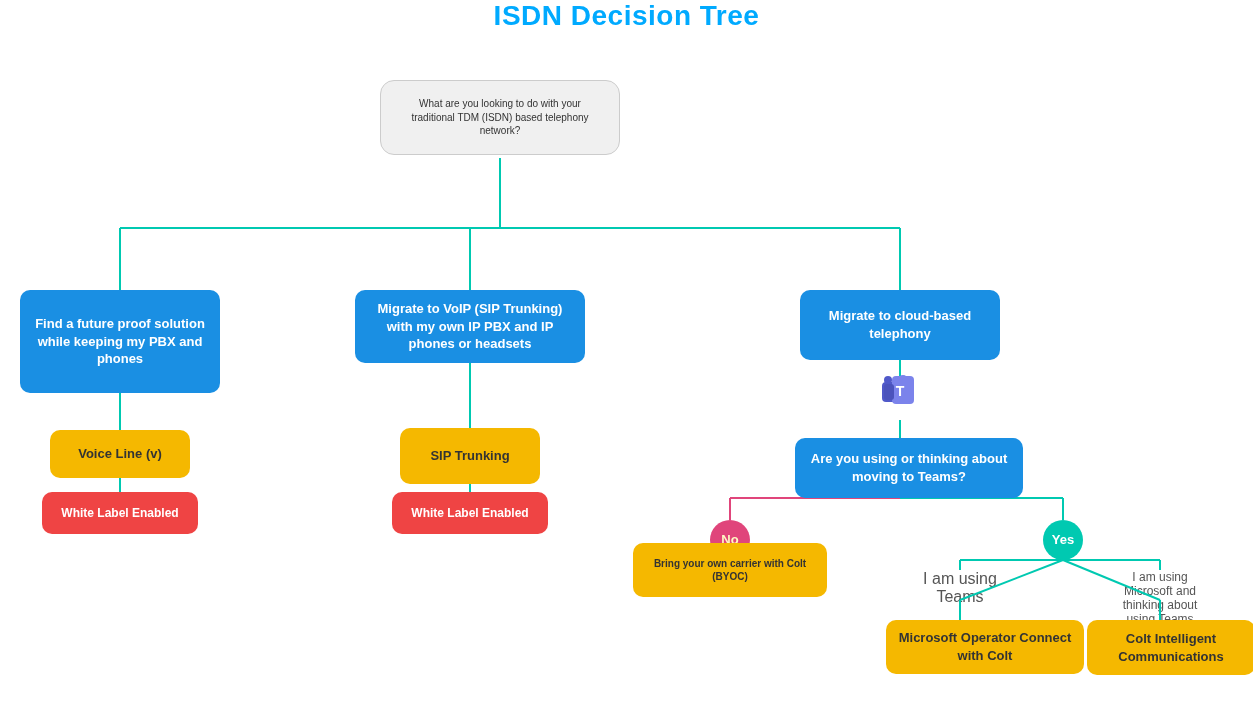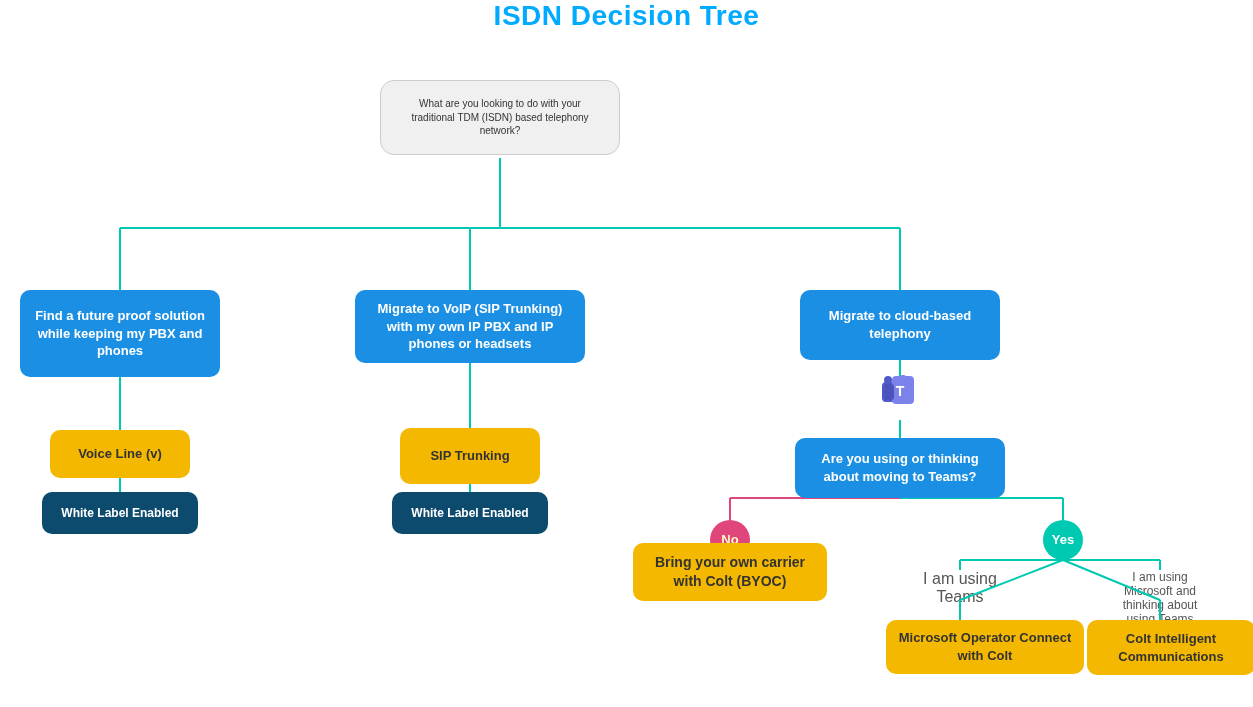--- a/index.html
+++ b/index.html
@@ -48,21 +48,21 @@
       min-height: 75px;
       left: 380px;
       top: 80px;
       padding: 14px 18px;
     }
     .node-blue {
       background: #1a8fe3;
       color: #fff;
     }
     .node-teal {
-      background: #0c4a6e;
+      background: #ef4444;
       color: #fff;
     }
     .node-yellow {
       background: #f5b800;
       color: #333;
     }
     .node-pink-circle {
       background: #e0457b;
       color: #fef9c3;
       border-radius: 50%;
@@ -126,21 +126,21 @@
   <line x1="960" y1="560" x2="960" y2="570" stroke="#00c9b1" stroke-width="2"></line>
   <line x1="1160" y1="560" x2="1160" y2="570" stroke="#00c9b1" stroke-width="2"></line>
 
   <line x1="1063" y1="560" x2="1063" y2="560" stroke="#00c9b1" stroke-width="2"></line>
 </svg>
 
 <div class="node node-root" style="left:380px; top:80px; width:240px;">
   <span>What are you looking to do with your traditional TDM (ISDN) based telephony network?</span>
 </div>
 
-<div class="node node-blue" style="left:20px; top:290px; width:200px; min-height:70px; padding:17px 12px;">
+<div class="node node-blue" style="left:20px; top:290px; width:200px; min-height:70px; padding:25px 12px;">
   <span>Find a future proof solution while keeping my PBX and phones</span>
 </div>
 
 <div class="node node-yellow" style="left:50px; top:430px; width:140px; height:48px;">
   <span>Voice Line (v)</span>
 </div>
 
 <div class="node node-teal" style="left:42px; top:492px; width:156px; height:42px; font-size:12px;">
   <span>White Label Enabled</span>
 </div>
@@ -166,33 +166,33 @@
     <rect x="4" y="14" width="26" height="20" rx="4" fill="#5059C9"></rect>
     <rect x="14" y="8" width="22" height="28" rx="4" fill="#7B83EB"></rect>
     <circle cx="25" cy="12" r="5" fill="#7B83EB"></circle>
     <circle cx="10" cy="12" r="4" fill="#5059C9"></circle>
     <rect x="6" y="16" width="10" height="16" rx="3" fill="#4B53BC"></rect>
     <rect x="16" y="10" width="18" height="24" rx="4" fill="#7B83EB" opacity="0.9"></rect>
     <text x="22" y="28" text-anchor="middle" font-size="14" font-weight="bold" fill="white" font-family="Arial">T</text>
   </svg>
 </div>
 
-<div class="node node-blue" style="left:795px; top:438px; width:210px; min-height:60px; padding:10px 12px;">
+<div class="node node-blue" style="left:795px; top:438px; width:228px; min-height:60px; padding:10px 12px;">
   <span>Are you using or thinking about moving to Teams?</span>
 </div>
 
 <div class="node node-pink-circle" style="left:710px; top:520px;">
   <span>No</span>
 </div>
 
 <div class="node node-teal-circle" style="left:1043px; top:520px;">
   <span>Yes</span>
 </div>
 
-<div class="node node-yellow" style="left:633px; top:543px; width:194px; min-height:54px; padding:10px 10px; font-size:14px;">
+<div class="node node-yellow" style="left:633px; top:543px; width:194px; min-height:54px; padding:10px 10px; font-size:10px;">
   <span>Bring your own carrier with Colt (BYOC)</span>
 </div>
 
 <div style="position:absolute; left:910px; top:570px; width:100px; text-align:center; font-size:16px; color:#555; font-family:Arial;">
   <span>I am using Teams</span>
 </div>
 
 <div style="position:absolute; left:1110px; top:570px; width:100px; text-align:center; font-size:12px; color:#555; font-family:Arial;">
   <span>I am using Microsoft and thinking about using Teams</span>
 </div>

